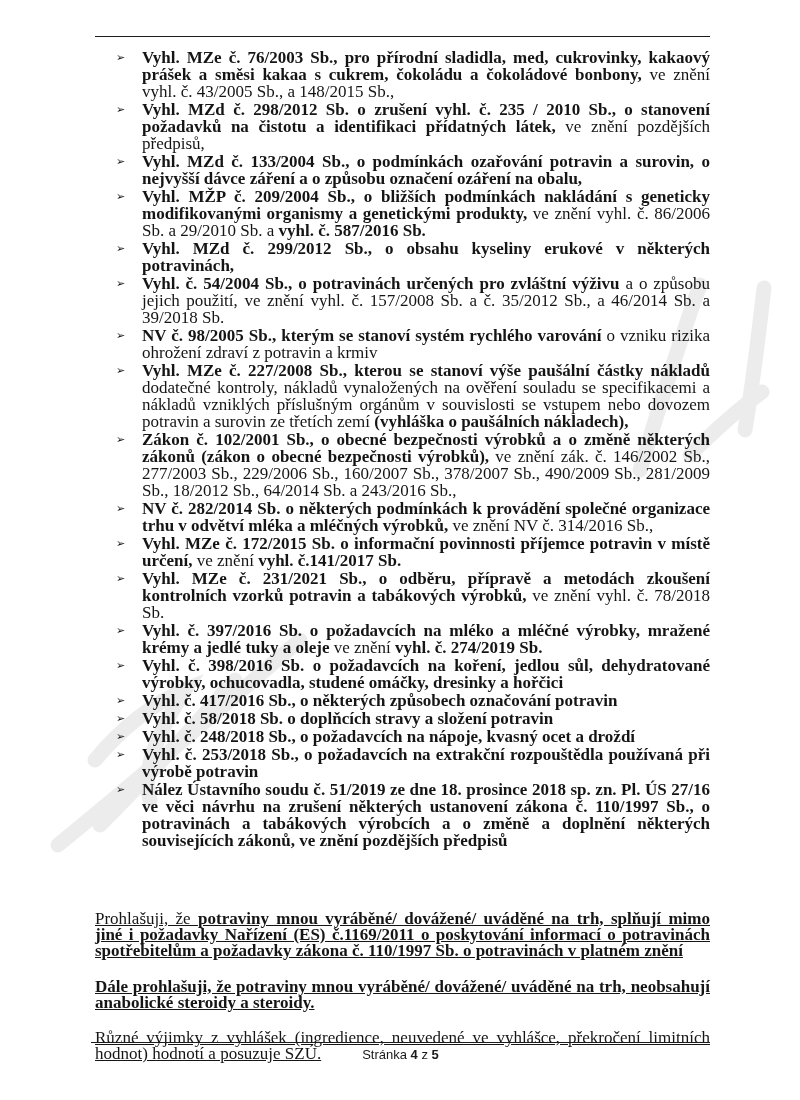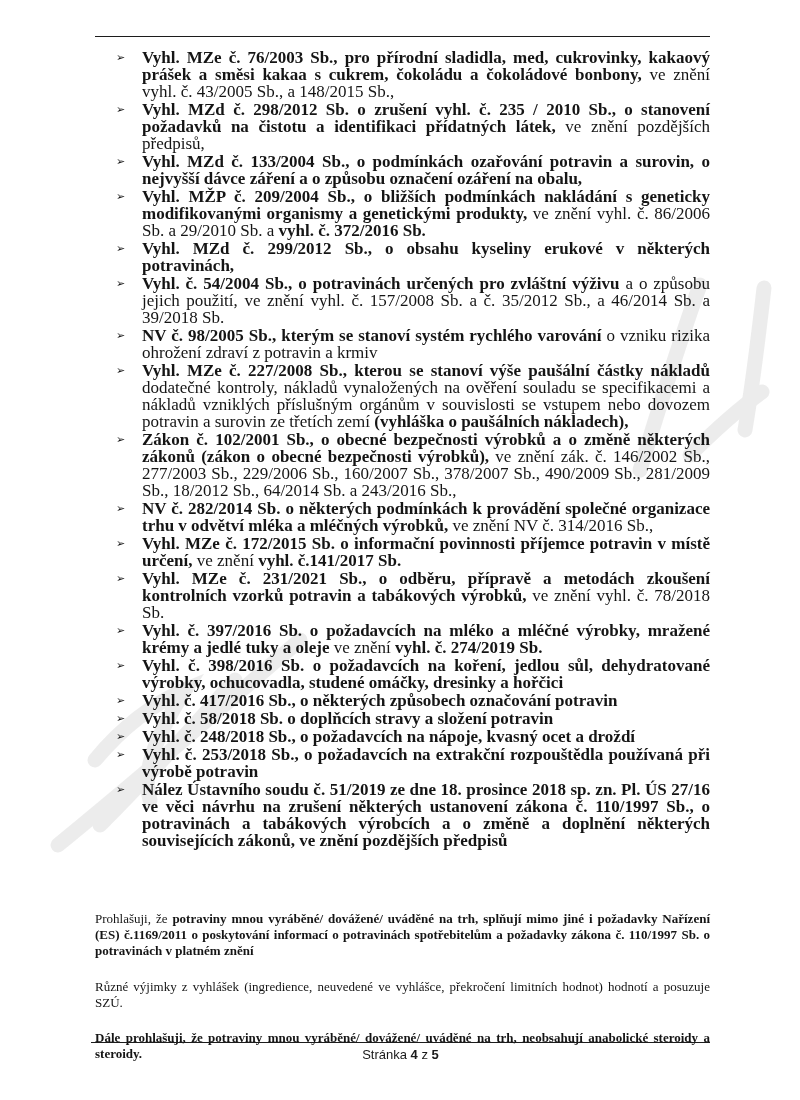--- a/index.html
+++ b/index.html
@@ -10,21 +10,21 @@
   .watermark{position:absolute;inset:0;z-index:0;pointer-events:none;}
   .page{position:absolute;inset:0;z-index:1;padding:36px 90px 0 95px;box-sizing:border-box;}
   .header-row{font-style:italic;text-align:right;font-size:13.5px;letter-spacing:.3px;margin-bottom:13px;}
   .rule{border:none;border-top:1.6px solid #1c1c1c;margin:0 0 12px 0;}
   .list{margin-left:21px;}
   .li{display:flex;margin-bottom:1px;}
   .bullet{width:26px;flex:0 0 26px;font-size:11px;line-height:16px;color:#111;}
   .li-text{flex:1;font-size:17px;line-height:17px;text-align:justify;}
   .b{font-weight:bold;}
   .paragraphs{margin-top:62px;}
-  .para{font-size:13px;line-height:16.2px;text-align:justify;margin-bottom:19px;}
+  .para{font-size:17px;line-height:16.2px;text-align:justify;margin-bottom:19px;text-decoration:underline;}
   .footer{position:absolute;left:91px;right:90px;bottom:38px;z-index:1;}
   .footer-rule{border:none;border-top:1.6px solid #1c1c1c;margin:0 0 4px 0;}
   .page-number{text-align:center;font-size:13px;font-family:"Liberation Sans",sans-serif;color:#1a1a1a;}
 </style>
 </head>
 <body>
 
 <svg class="watermark" viewBox="0 0 800 1100" width="800" height="1100" xmlns="http://www.w3.org/2000/svg">
   <g fill="none" stroke="#dedede" stroke-width="15" stroke-linecap="round" opacity="0.55">
     <path d="M 58 845 C 150 770, 230 700, 300 640"></path>
@@ -46,21 +46,21 @@
       <div class="li">
         <span class="bullet">➢</span>
         <div class="li-text"><span class="b">Vyhl. MZd č. 298/2012 Sb. o zrušení vyhl. č. 235 / 2010 Sb., o stanovení požadavků na čistotu a identifikaci přídatných látek, </span><span>ve znění pozdějších předpisů,</span></div>
       </div>
       <div class="li">
         <span class="bullet">➢</span>
         <div class="li-text"><span class="b">Vyhl. MZd č. 133/2004 Sb., o podmínkách ozařování potravin a surovin, o nejvyšší dávce záření a o způsobu označení ozáření na obalu,</span></div>
       </div>
       <div class="li">
         <span class="bullet">➢</span>
-        <div class="li-text"><span class="b">Vyhl. MŽP č. 209/2004 Sb., o bližších podmínkách nakládání s geneticky modifikovanými organismy a genetickými produkty, </span><span>ve znění vyhl. č. 86/2006 Sb. a 29/2010 Sb. a </span><span class="b">vyhl. č. 372/2016 Sb.</span></div>
+        <div class="li-text"><span class="b">Vyhl. MŽP č. 209/2004 Sb., o bližších podmínkách nakládání s geneticky modifikovanými organismy a genetickými produkty, </span><span>ve znění vyhl. č. 86/2006 Sb. a 29/2010 Sb. a </span><span class="b">vyhl. č. 587/2016 Sb.</span></div>
       </div>
       <div class="li">
         <span class="bullet">➢</span>
         <div class="li-text"><span class="b">Vyhl. MZd č. 299/2012 Sb., o obsahu kyseliny erukové v některých potravinách,</span></div>
       </div>
       <div class="li">
         <span class="bullet">➢</span>
         <div class="li-text"><span class="b">Vyhl. č. 54/2004 Sb., o potravinách určených pro zvláštní výživu </span><span>a o způsobu jejich použití, ve znění vyhl. č. 157/2008 Sb. a č. 35/2012 Sb., a 46/2014 Sb. a 39/2018 Sb.</span></div>
       </div>
       <div class="li">
@@ -111,21 +111,21 @@
         <span class="bullet">➢</span>
         <div class="li-text"><span class="b">Vyhl. č.  253/2018 Sb., o požadavcích na extrakční rozpouštědla používaná při výrobě potravin</span></div>
       </div>
       <div class="li">
         <span class="bullet">➢</span>
         <div class="li-text"><span class="b">Nález Ústavního soudu č. 51/2019 ze dne 18. prosince 2018 sp. zn. Pl. ÚS 27/16 ve věci návrhu na zrušení některých ustanovení zákona č. 110/1997 Sb., o potravinách a tabákových výrobcích a o změně a doplnění některých souvisejících zákonů, ve znění pozdějších předpisů</span></div>
       </div>
     </div>
   <div class="paragraphs" id="paragraphs">
       <div class="para"><span>Prohlašuji, že </span><span class="b">potraviny mnou vyráběné/ dovážené/ uváděné na trh, splňují mimo jiné i požadavky Nařízení (ES) č.1169/2011 o poskytování informací o potravinách spotřebitelům a požadavky zákona č. 110/1997 Sb. o potravinách v platném znění</span></div>
+      <div class="para"><span class="b">Dále prohlašuji, že potraviny mnou vyráběné/ dovážené/ uváděné na trh, neobsahují anabolické steroidy a steroidy.</span></div>
       <div class="para"><span>Různé výjimky z vyhlášek (ingredience, neuvedené ve vyhlášce, překročení limitních hodnot) hodnotí a posuzuje SZÚ.</span></div>
-      <div class="para"><span class="b">Dále prohlašuji, že potraviny mnou vyráběné/ dovážené/ uváděné na trh, neobsahují anabolické steroidy a steroidy.</span></div>
     </div>
 </div>
 
 <div class="footer">
   <hr class="footer-rule">
   <div class="page-number" id="page-number"><span>Stránka </span><span class="b">4</span><span> z </span><span class="b">5</span></div>
 </div>
 
 </body></html>

